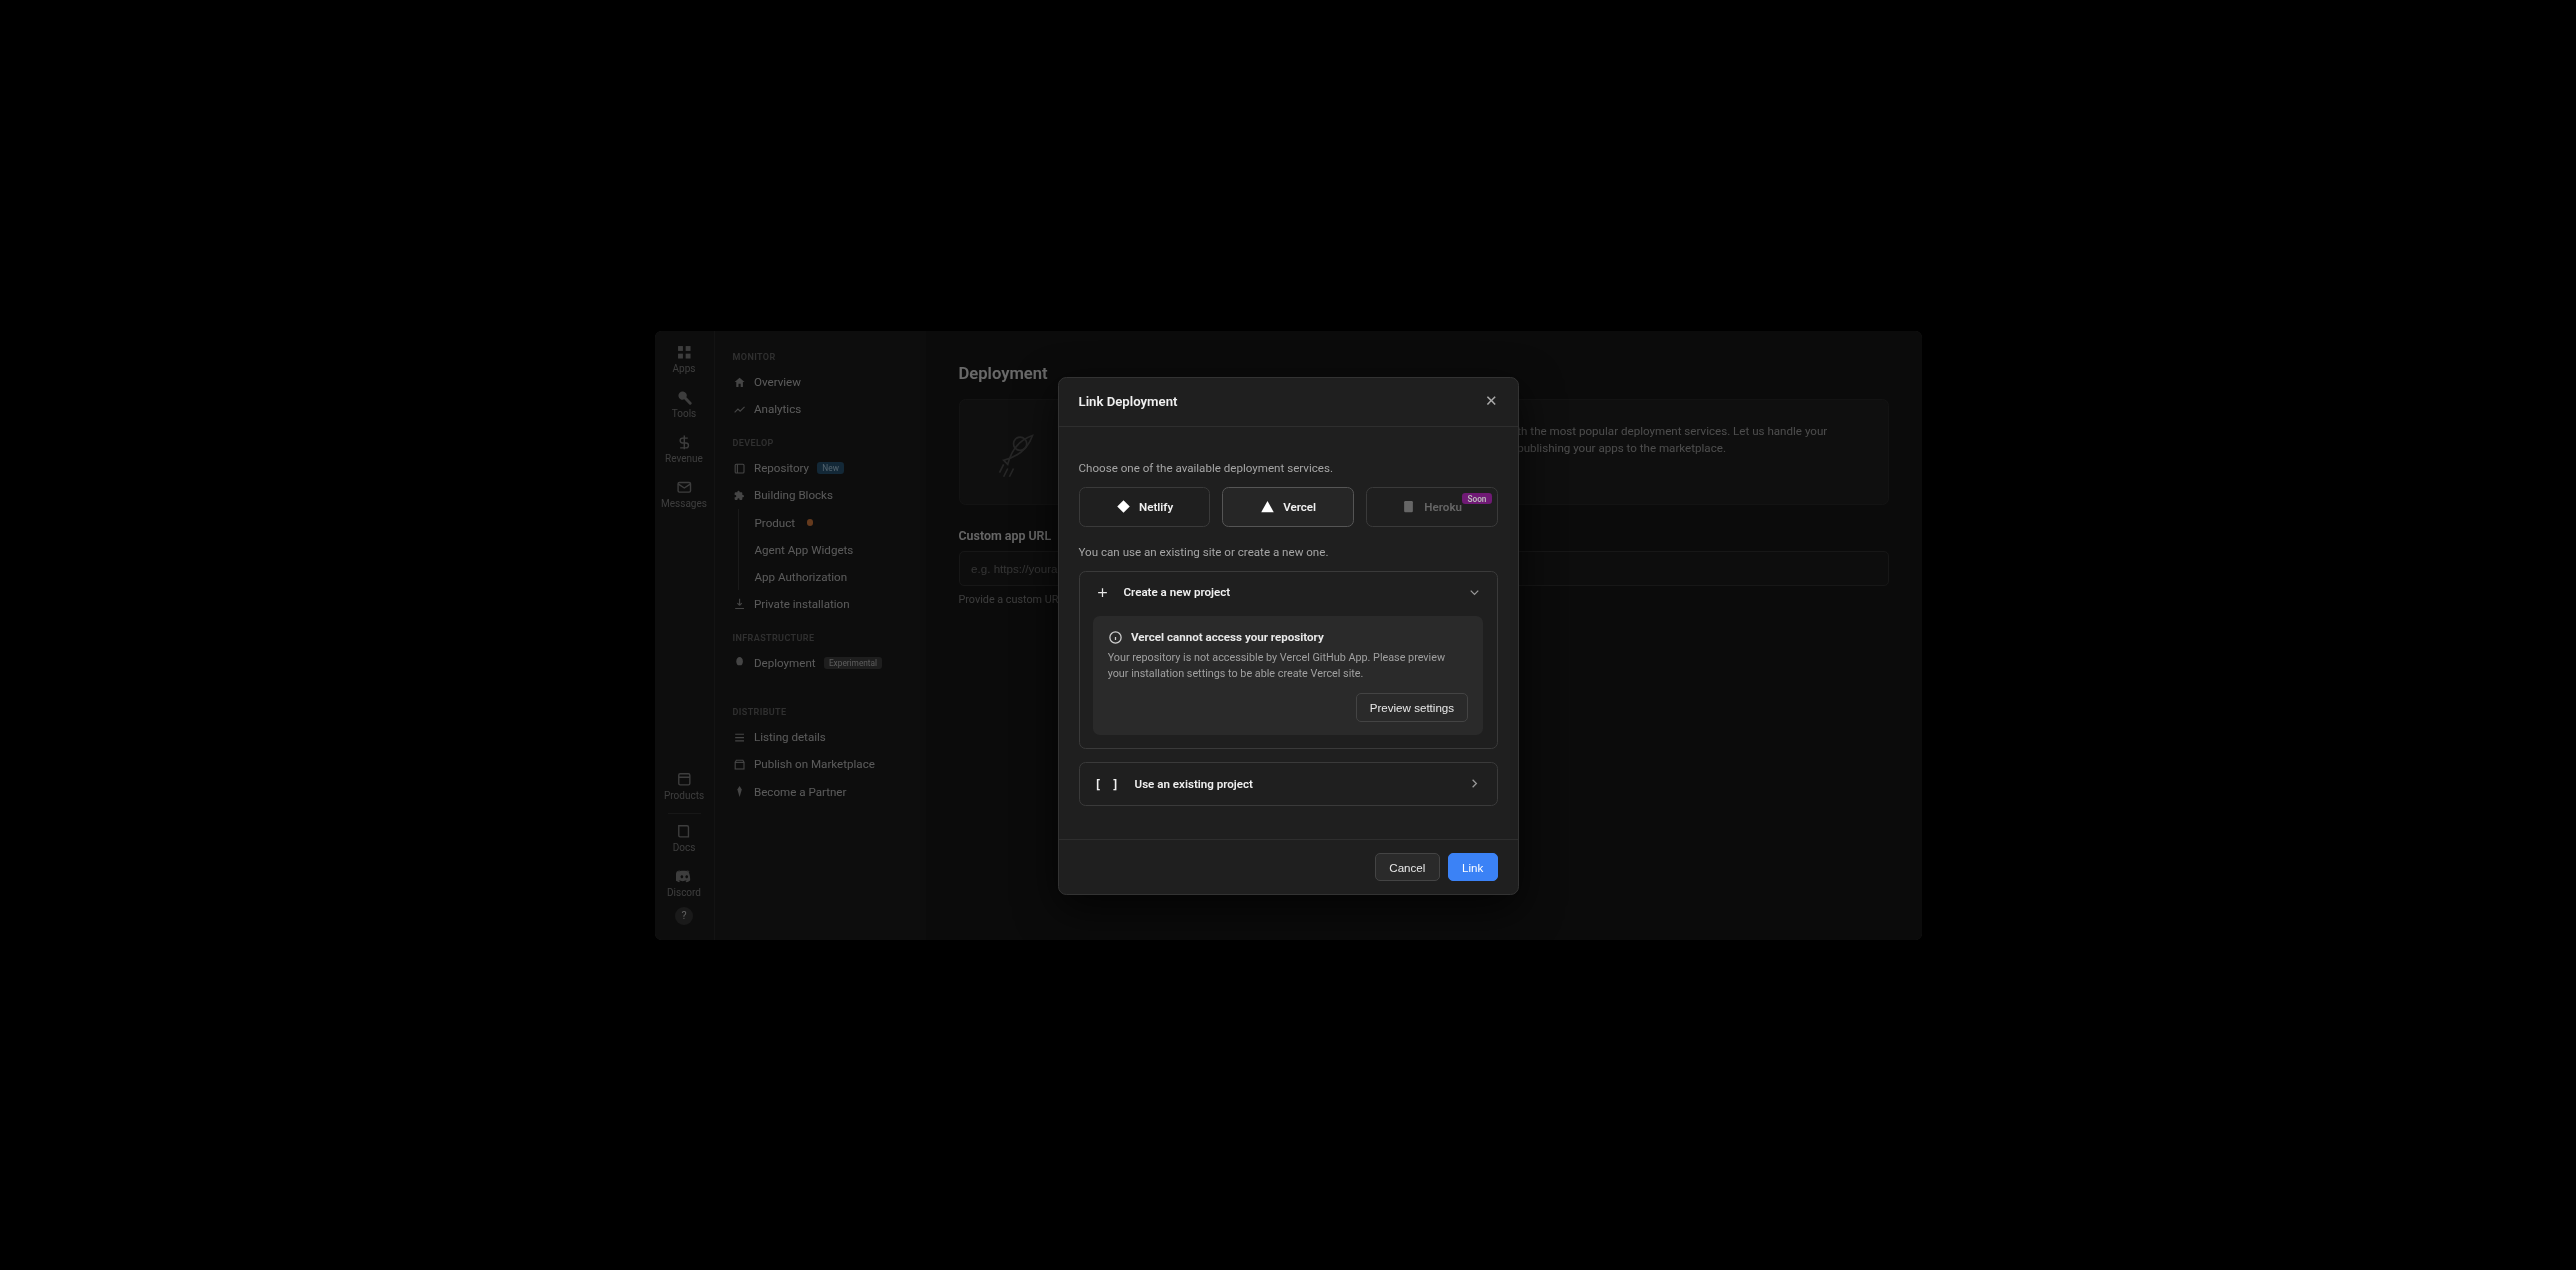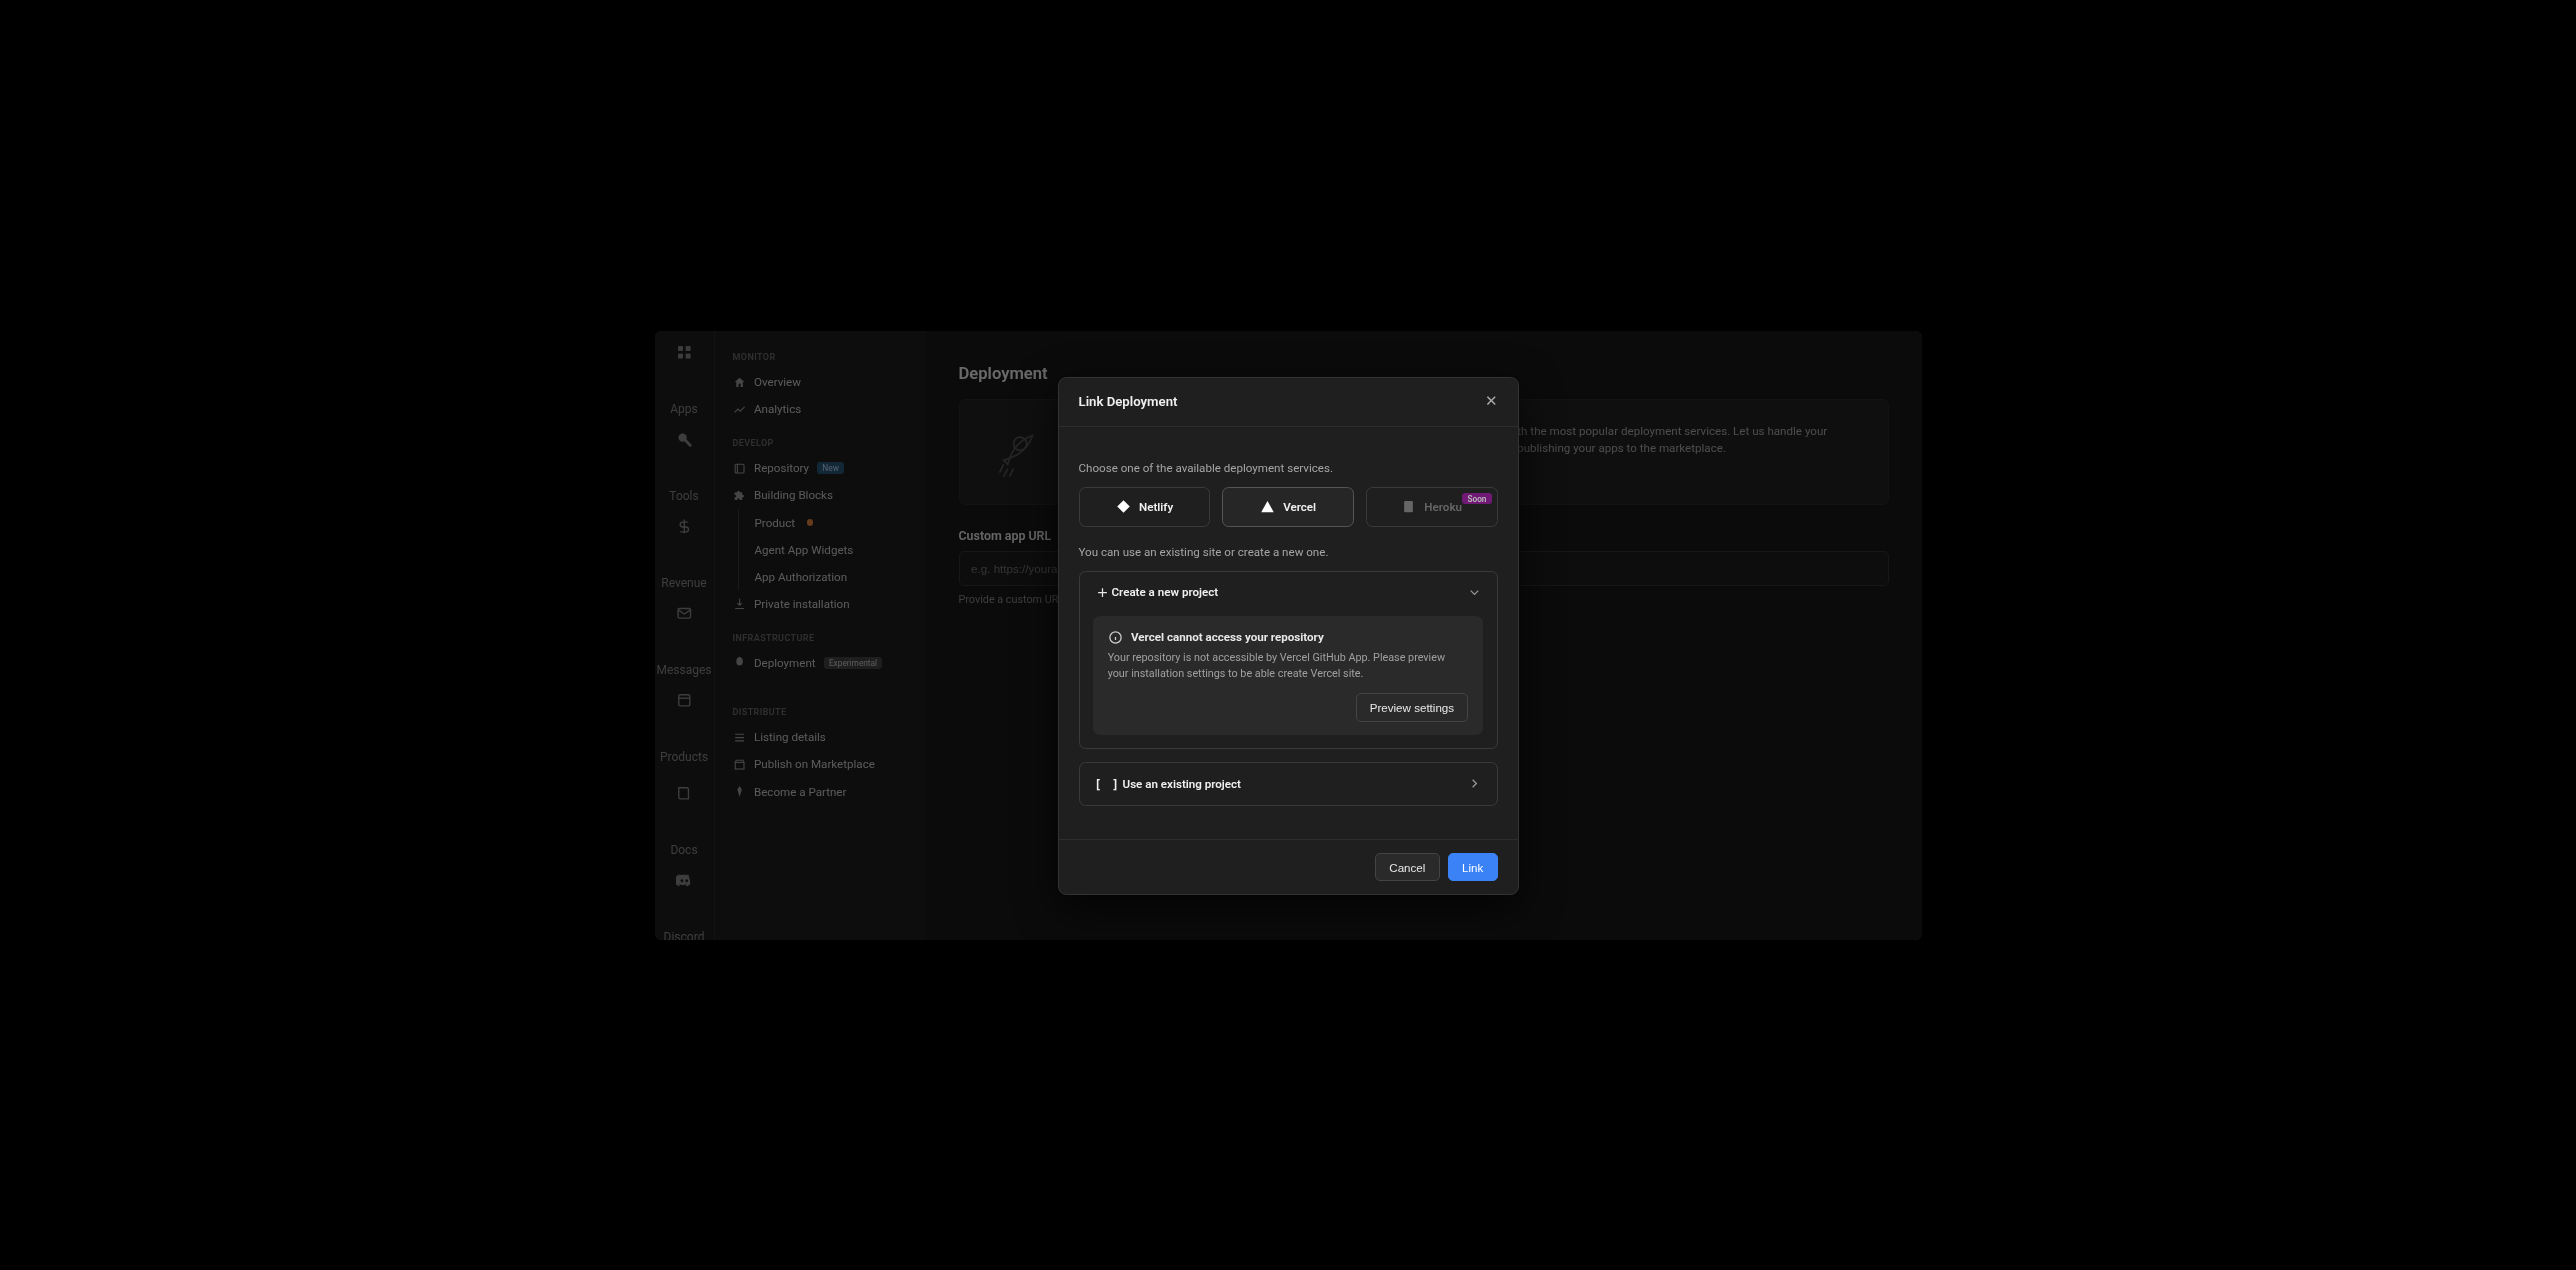--- a/index.html
+++ b/index.html
@@ -37,21 +37,21 @@
   .rail-item {
     width: 50px;
     display: flex;
     flex-direction: column;
     align-items: center;
     padding: 6.6px 0 8.3px 0;
     cursor: pointer;
     color: #888;
   }
   .rail-item svg { width: 16.6px; height: 16.6px; margin-bottom: 2.5px; }
-  .rail-item span { font-size: 12px; margin-top: 39px; }
+  .rail-item span { font-size: 10px; }
   .rail-spacer { flex: 1; }
   .rail-divider { height: 0.8px; width: 33px; background: #333; margin: 3.3px 0; }
   .rail-help {
     width: 18px; height: 18px; border-radius: 50%;
     background: #3a3a3a; display: flex; align-items: center; justify-content: center;
     margin-bottom: 8.3px; cursor: pointer; font-size: 10.8px;
   }
   
   .sidebar {
     width: 211px;
@@ -165,21 +165,21 @@
     position: absolute; top: 5px; right: 5px;
     font-size: 8.3px; background: #701a75; color: #bbb;
     padding: 0.8px 5px; border-radius: 3.3px;
   }
   .panel {
     border: 0.8px solid #3a3a3a;
     border-radius: 6.6px;
     margin-bottom: 13.2px;
   }
   .panel-head {
-    display: flex; align-items: center; gap: 2px;
+    display: flex; align-items: center; gap: 14px;
     padding: 13.2px 15px;
     cursor: pointer;
     font-weight: 600;
     color: #f0f0f0;
   }
   .panel-head .chev { margin-left: auto; color: #999;}
   .panel-body { padding: 3.3px 13.2px 13.2px 13.2px;}
   .notice {
     background: #2a2a2a;
     border-radius: 6.6px;

